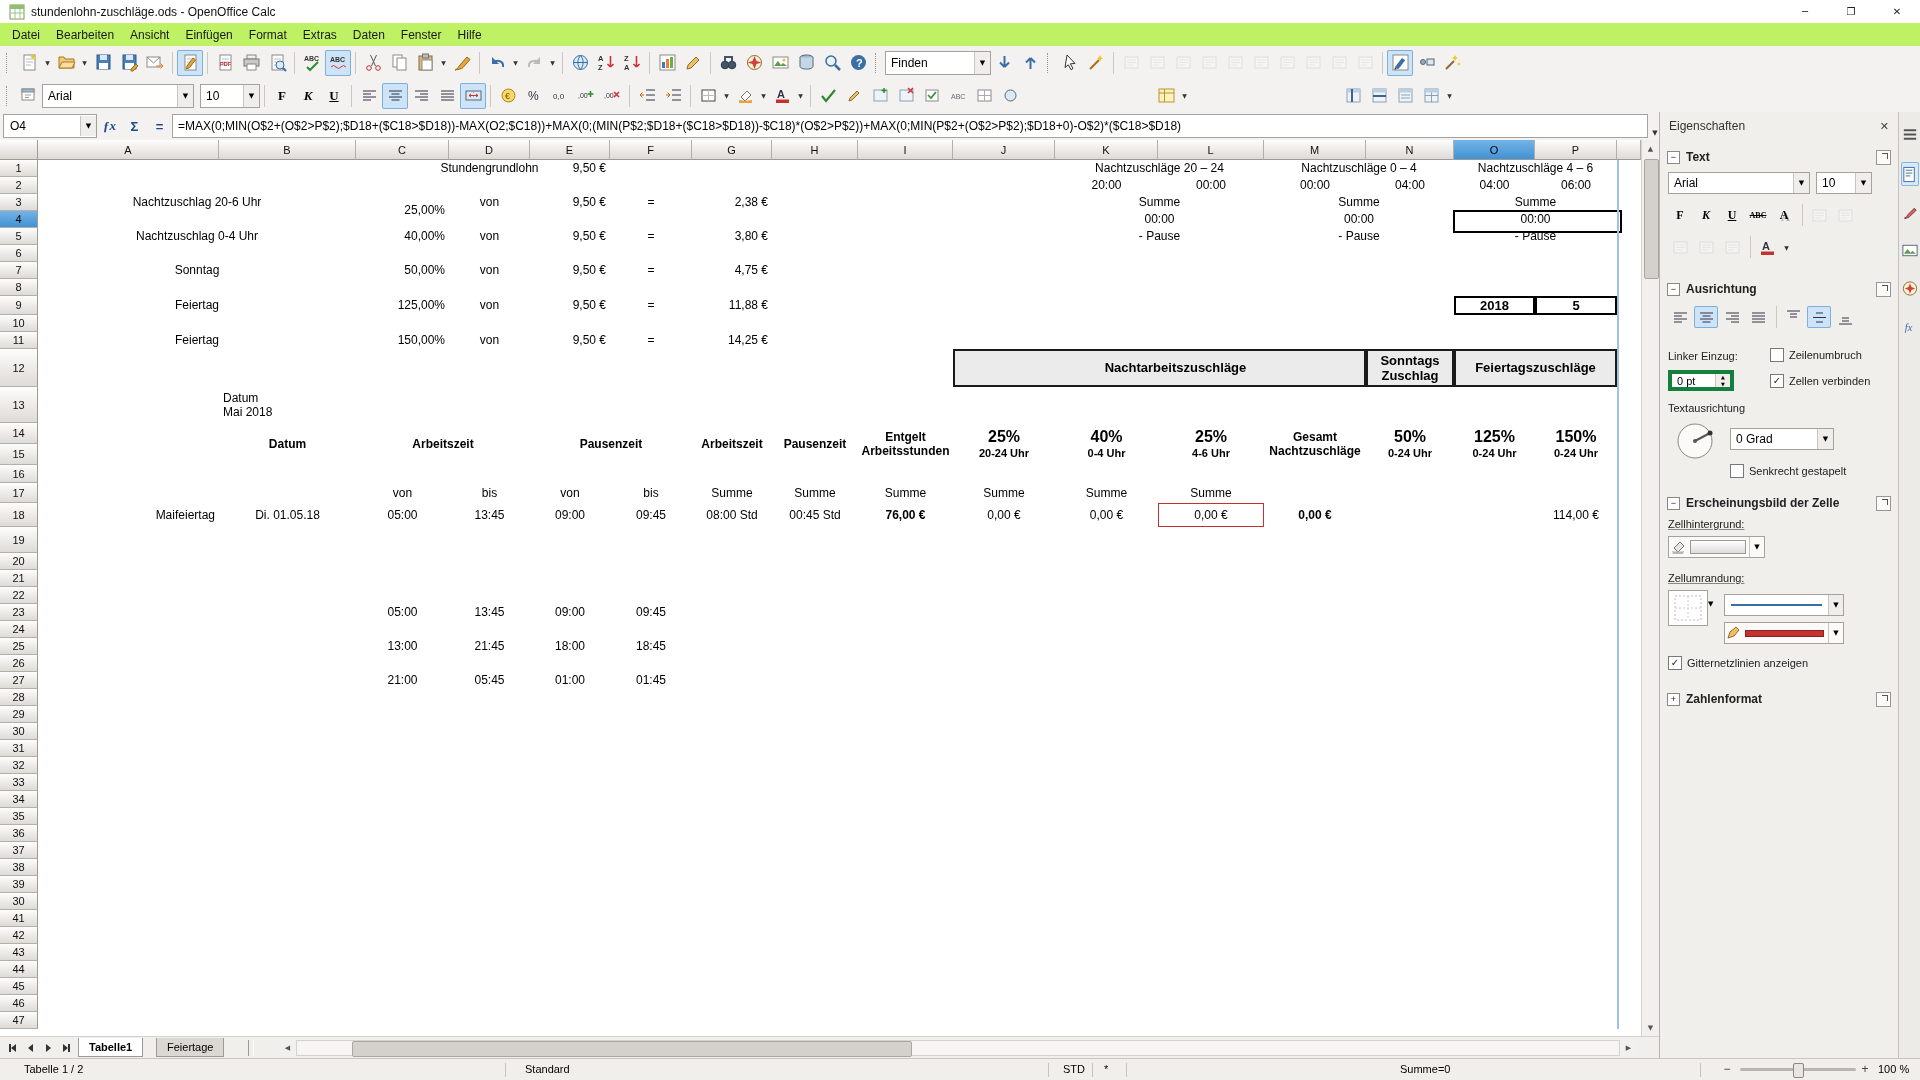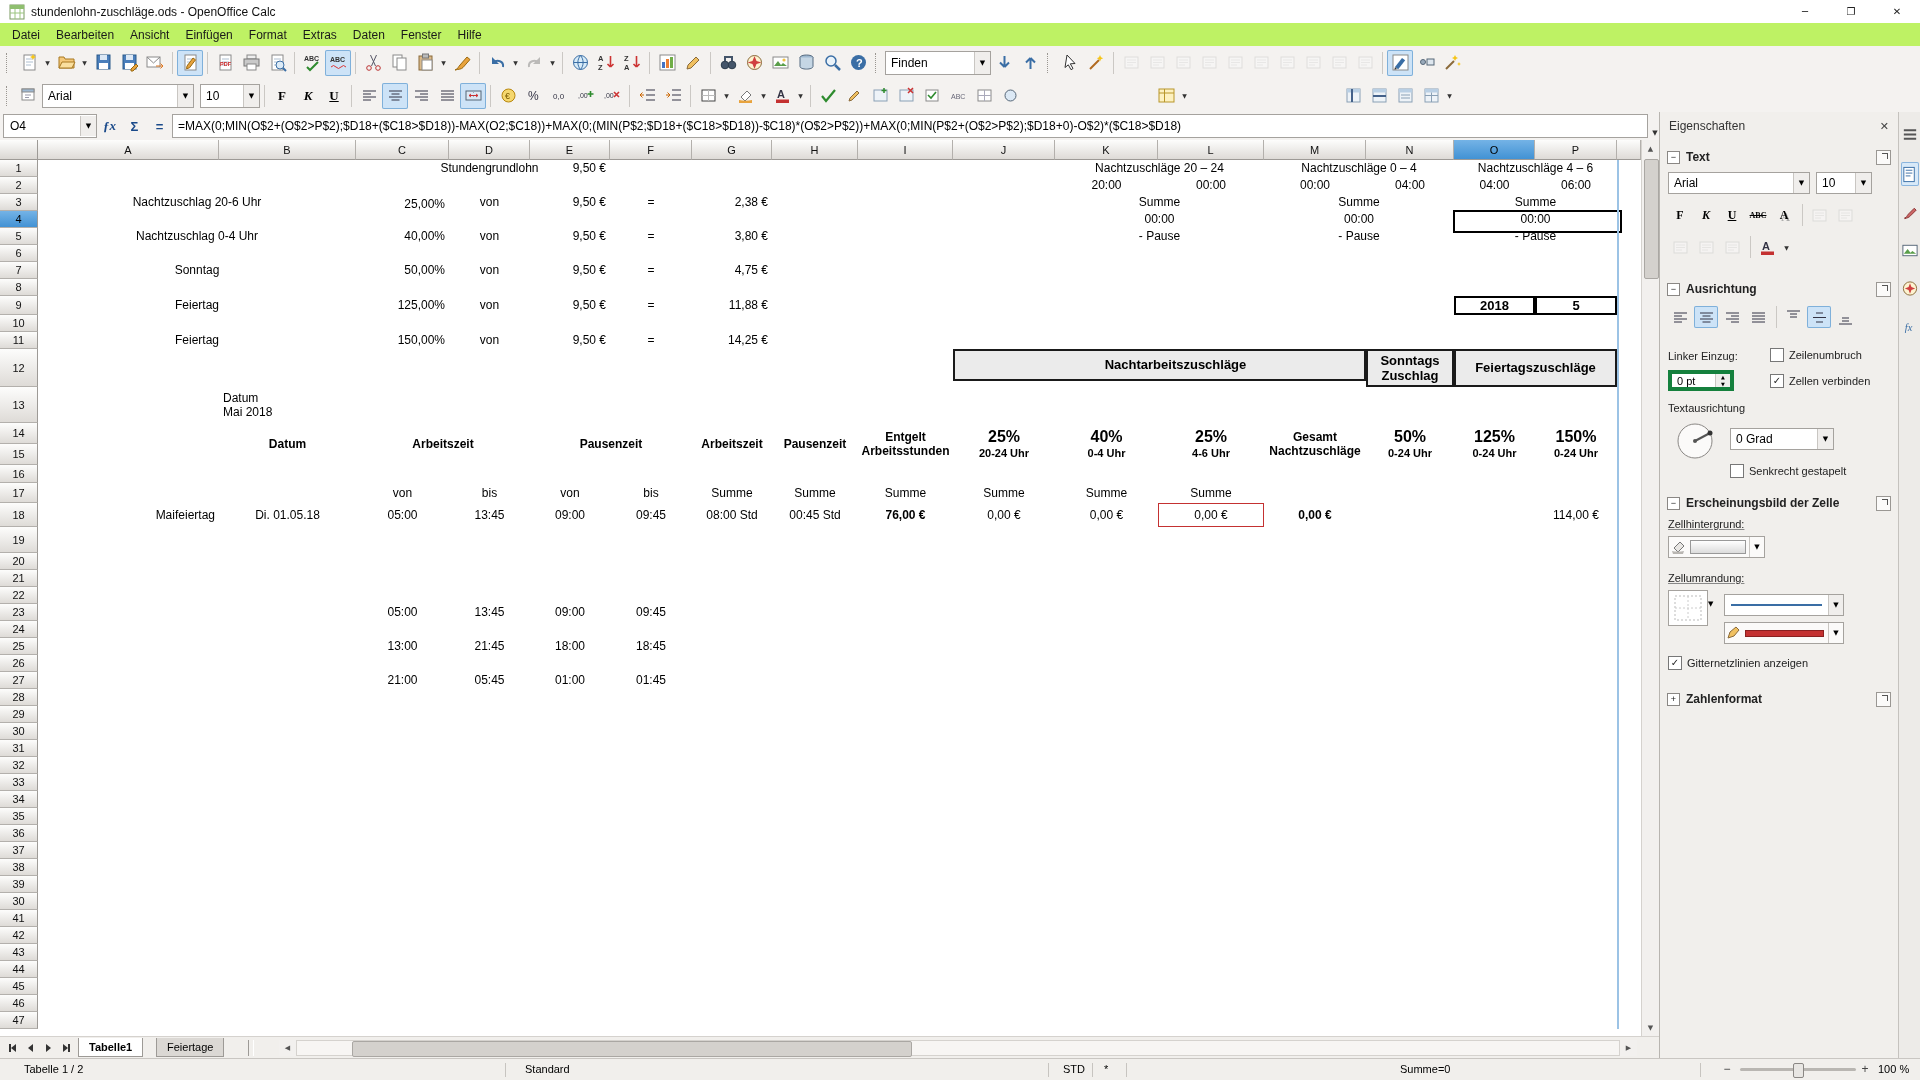--- a/index.html
+++ b/index.html
@@ -756,21 +756,21 @@
       </div>
       <div class="cell ac" style="left: 1454px; top: 37px; width: 81px; height: 17px;">
         <span class="l1">04:00</span>
       </div>
       <div class="cell ac" style="left: 1535px; top: 37px; width: 82px; height: 17px;">
         <span class="l1">06:00</span>
       </div>
       <div class="cell ac" style="left: 38px; top: 54px; width: 318px; height: 17px;">
         <span class="l1">Nachtzuschlag 20-6 Uhr</span>
       </div>
-      <div class="cell ar" style="left: 356px; top: 56px; width: 93px; height: 17px;">
+      <div class="cell ar" style="left: 356px; top: 62px; width: 93px; height: 17px;">
         <span class="l1">25,00%</span>
       </div>
       <div class="cell ac" style="left: 449px; top: 54px; width: 81px; height: 17px;">
         <span class="l1">von</span>
       </div>
       <div class="cell ar" style="left: 530px; top: 54px; width: 80px; height: 17px;">
         <span class="l1">9,50 €</span>
       </div>
       <div class="cell ac" style="left: 610px; top: 54px; width: 82px; height: 17px;">
         <span class="l1">=</span>
@@ -876,21 +876,21 @@
       </div>
       <div class="cell ar" style="left: 530px; top: 192px; width: 80px; height: 17px;">
         <span class="l1">9,50 €</span>
       </div>
       <div class="cell ac" style="left: 610px; top: 192px; width: 82px; height: 17px;">
         <span class="l1">=</span>
       </div>
       <div class="cell ar" style="left: 692px; top: 192px; width: 80px; height: 17px;">
         <span class="l1">14,25 €</span>
       </div>
-      <div class="cell ac b box-gray" style="left: 953px; top: 209px; width: 413px; height: 32px; padding-left: 36px;">
+      <div class="cell ac b box-gray" style="left: 953px; top: 209px; width: 413px; height: 38px; padding-left: 36px;">
         <span class="l1">Nachtarbeitszuschläge</span>
       </div>
       <div class="cell ac b box-gray" style="left: 1366px; top: 209px; width: 88px; height: 38px;">
         <span class="l1">Sonntags</span>
         <span class="l2">Zuschlag</span>
       </div>
       <div class="cell ac b box-gray" style="left: 1454px; top: 209px; width: 163px; height: 38px;">
         <span class="l1">Feiertagszuschläge</span>
       </div>
       <div class="cell al" style="left: 219px; top: 247px; width: 137px; height: 36px;">

